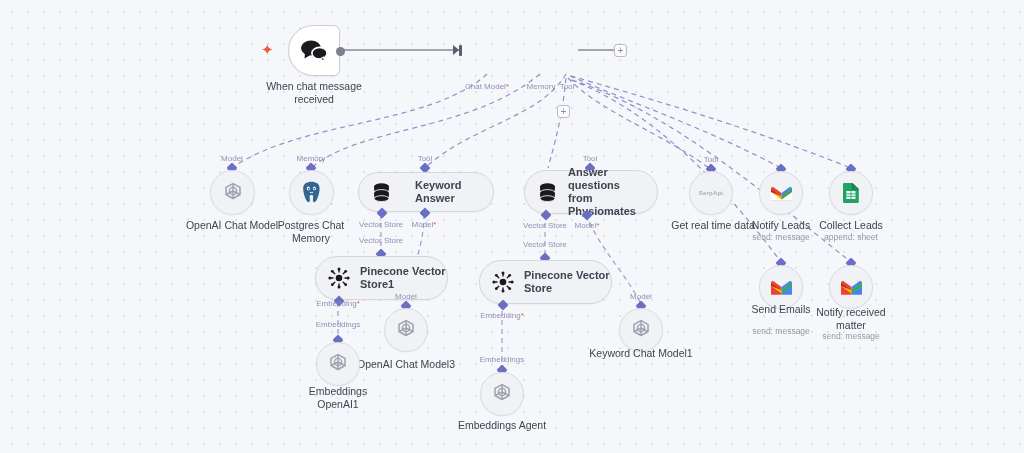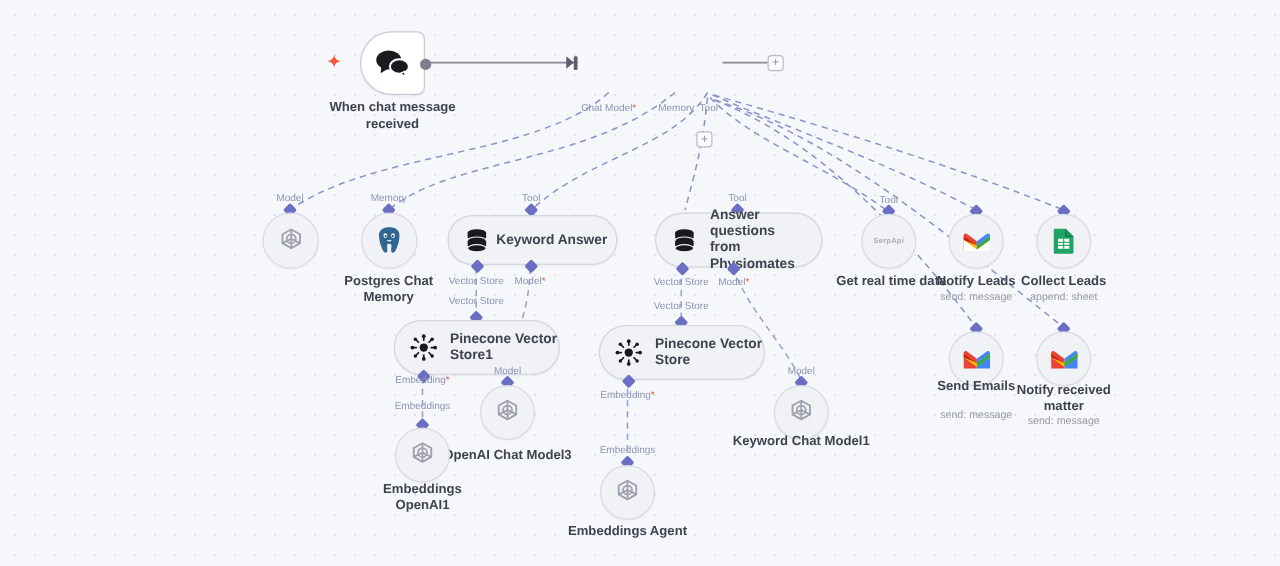--- a/index.html
+++ b/index.html
@@ -48,21 +48,21 @@
     border: 1.3px solid #d9dbe3;
     border-radius: 50%;
     display: flex; align-items: center; justify-content: center;
     box-shadow: 0 1px 2px rgba(30,35,60,0.04);
   }
 
   .node-title {
     position: absolute;
     text-align: center;
     font-size: 10.5px;
-    font-weight: 700;
+    font-weight: 400;
     color: #3f4350;
     line-height: 12.5px;
     white-space: pre-line;
     left: 50%;
     transform: translateX(-50%);
     width: 150px;
   }
   .node-sub {
     position: absolute;
     text-align: center;
@@ -209,20 +209,21 @@
   <div class="diamond" style="left:228px; top:164px;"></div>
   <div class="node circle-node" style="left:210px; top:170px; width:45px; height:45px;">
     <span>
       <svg class="ico" width="24" height="24" viewBox="0 0 24 24">
         <path fill="none" stroke="#9ea1ad" stroke-width="1.5" stroke-linejoin="round" d="M12 2.6 L19 6.4 L19 13.5 L12 17.5 L5 13.5 L5 6.4 Z"></path>
         <path fill="none" stroke="#9ea1ad" stroke-width="1.4" d="M12 2.6 L12 10 M12 10 L19 13.5 M12 10 L5 13.5 M12 10 L12 17.5"></path>
         <circle cx="12" cy="10" r="3.6" fill="none" stroke="#9ea1ad" stroke-width="1.4"></circle>
       </svg>
     </span>
   </div>
+  <div class="node-title" style="left:232px; top:219px;">OpenAI Chat Model</div>
 
   <div class="port-cap" style="left:311px; top:154px;"><span>Memory</span></div>
   <div class="diamond" style="left:307px; top:164px;"></div>
   <div class="node circle-node" style="left:289px; top:170px; width:45px; height:45px;">
     <span>
       <svg class="ico" width="25" height="25" viewBox="0 0 25 25">
         <path fill="#2f6792" d="M12.4 1.8c-4.5 0-8.2 2.1-8.2 6.4 0 3.6 .9 7.2 2.4 10.6 .7 1.6 1.6 3.4 3 3.4 1 0 1.3-1 1.3-2.4 0-1-.3-2.2-.3-3.2 0-.9 .5-1.6 1.8-1.6s1.8 .7 1.8 1.6c0 1-.3 2.2-.3 3.2 0 1.4 .3 2.4 1.3 2.4 1.4 0 2.3-1.8 3-3.4 1.5-3.4 2.4-7 2.4-10.6 0-4.3-3.7-6.4-8.2-6.4z"></path>
         <ellipse cx="9.3" cy="8.4" rx="1.5" ry="1.9" fill="#ffffff"></ellipse>
         <ellipse cx="15.4" cy="8.4" rx="1.5" ry="1.9" fill="#ffffff"></ellipse>
         <circle cx="9.5" cy="8.7" r="0.8" fill="#2f3b4c"></circle>
@@ -239,21 +240,21 @@
   <div class="node pill-node" style="left:358px; top:172px; width:136px; height:40px;">
     <span class="ico-pad">
       <svg class="ico" width="21" height="21" viewBox="0 0 21 21">
         <ellipse cx="10.5" cy="4.2" rx="7.4" ry="2.9" fill="#19191e"></ellipse>
         <path d="M3.1 4.2v3.6c0 1.6 3.3 2.9 7.4 2.9s7.4-1.3 7.4-2.9V4.2" fill="#19191e"></path>
         <ellipse cx="10.5" cy="10.5" rx="7.4" ry="2.9" fill="#19191e" stroke="#f1f2f6" stroke-width="0.9"></ellipse>
         <path d="M3.1 10.5v3.6c0 1.6 3.3 2.9 7.4 2.9s7.4-1.3 7.4-2.9v-3.6" fill="#19191e"></path>
         <ellipse cx="10.5" cy="16.6" rx="7.4" ry="2.9" fill="#19191e" stroke="#f1f2f6" stroke-width="0.9"></ellipse>
       </svg>
     </span>
-    <span class="inline-label" style="margin-left:5px;">Keyword Answer</span>
+    <span class="inline-label" style="margin-left:23px;">Keyword Answer</span>
     <div class="diamond" style="left:19px; top:36px;"></div>
     <div class="diamond" style="left:62px; top:36px;"></div>
   </div>
   <div class="port-cap" style="left:381px; top:220px;"><span>Vector Store</span></div>
   <div class="port-cap" style="left:424px; top:220px;">
     <span>Model</span><span class="req">*</span>
   </div>
 
   <div class="port-cap" style="left:590px; top:154px;"><span>Tool</span></div>
   <div class="diamond" style="left:586px; top:164px;"></div>

